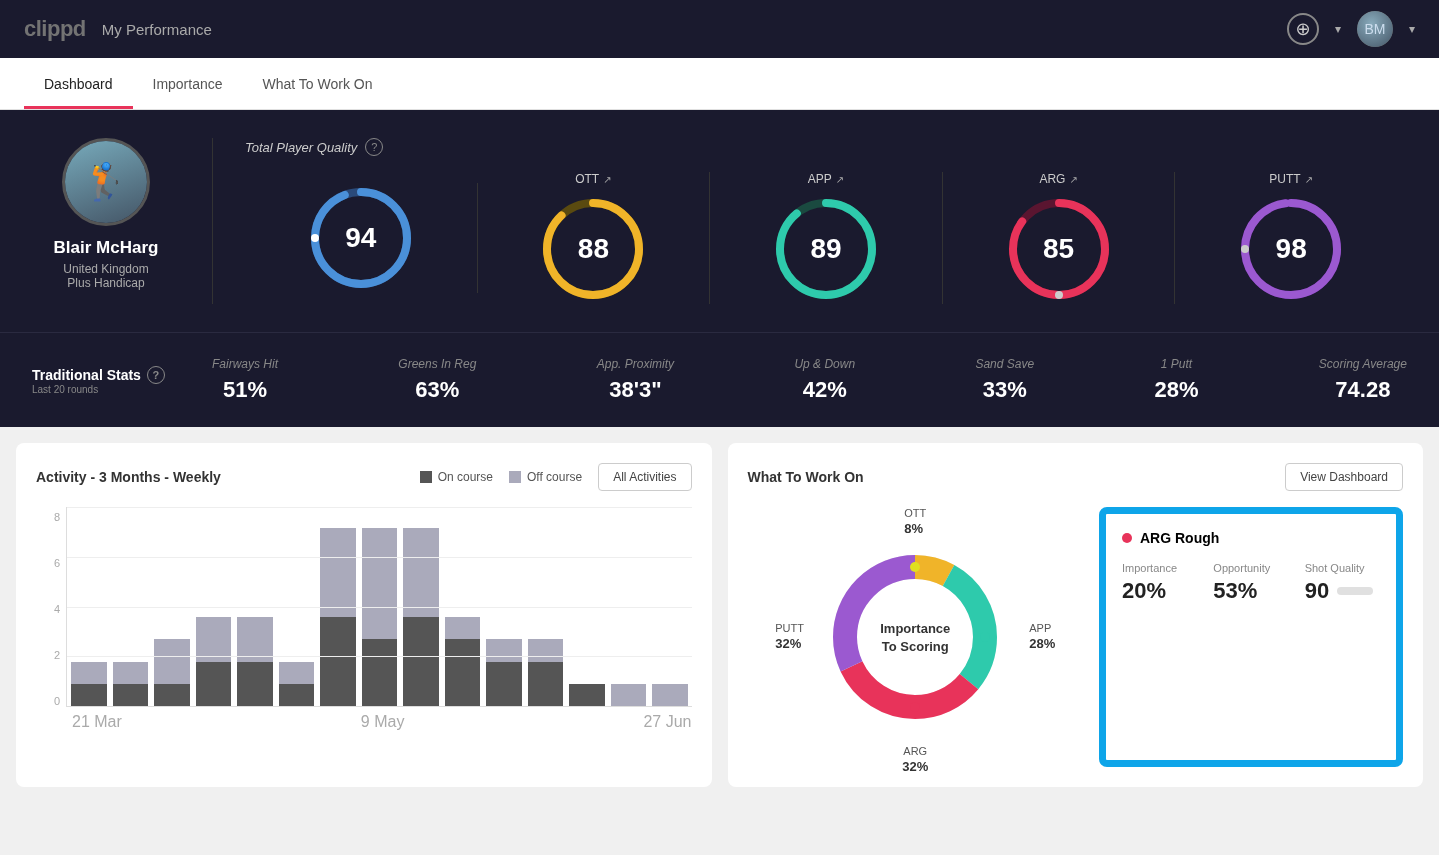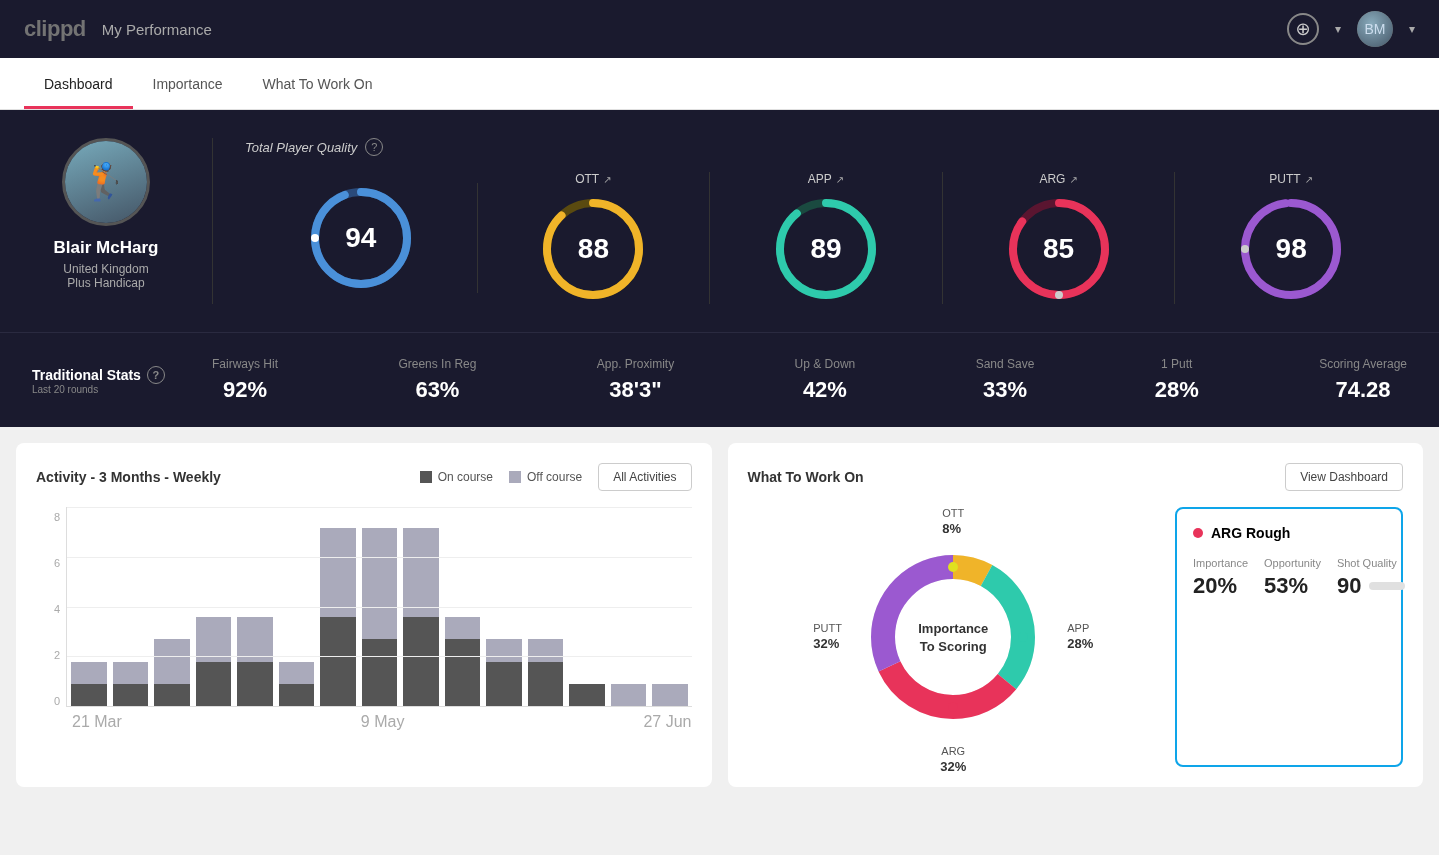--- a/index.html
+++ b/index.html
@@ -220,20 +220,21 @@
       justify-content: space-between;
       gap: 16px;
     }
     .stat-item {
       text-align: center;
     }
     .stat-name {
       color: #888;
       font-size: 12px;
       margin-bottom: 6px;
+      font-style: italic;
     }
     .stat-value {
       color: #fff;
       font-size: 22px;
       font-weight: 600;
     }
 
     
     .bottom-section {
       display: flex;
@@ -341,22 +342,22 @@
     }
     .donut-section {
       flex: 1;
       display: flex;
       align-items: center;
       justify-content: center;
     }
 
     
     .detail-panel {
-      width: 228px;
-      border: 2px solid #0ea5e9;
+      width: 304px;
+      border: 7px solid #0ea5e9;
       border-radius: 8px;
       padding: 16px;
     }
     .detail-title {
       display: flex;
       align-items: center;
       gap: 8px;
       font-size: 14px;
       font-weight: 600;
       margin-bottom: 16px;
@@ -518,21 +519,21 @@
   <div class="stats-label-section">
     <div class="stats-title">
       <span>Traditional Stats</span>
       <div class="info-icon">?</div>
     </div>
     <div class="stats-subtitle">Last 20 rounds</div>
   </div>
   <div class="stats-items">
     <div class="stat-item">
       <div class="stat-name">Fairways Hit</div>
-      <div class="stat-value">92%</div>
+      <div class="stat-value">51%</div>
     </div>
     <div class="stat-item">
       <div class="stat-name">Greens In Reg</div>
       <div class="stat-value">63%</div>
     </div>
     <div class="stat-item">
       <div class="stat-name">App. Proximity</div>
       <div class="stat-value">38'3"</div>
     </div>
     <div class="stat-item">

